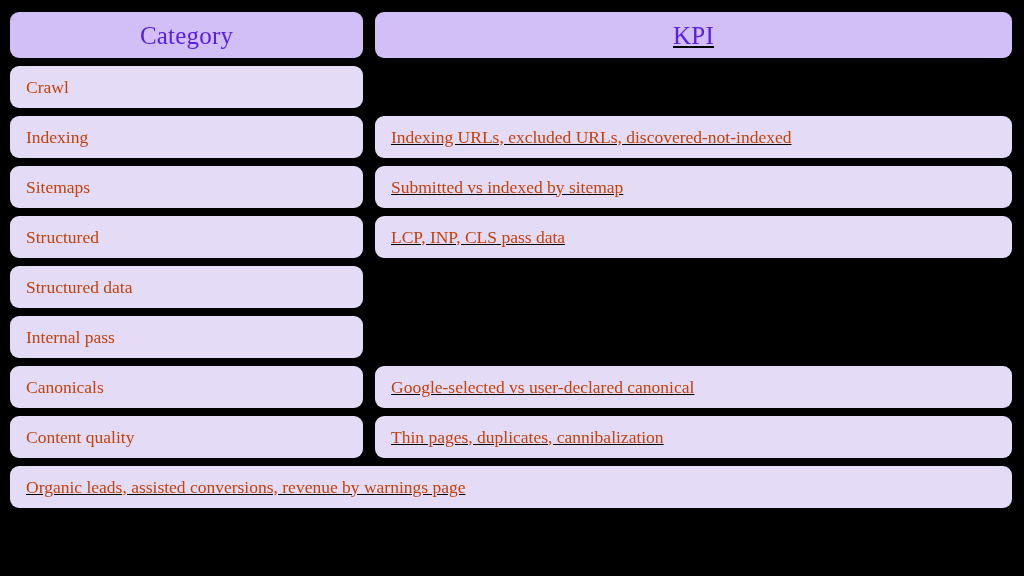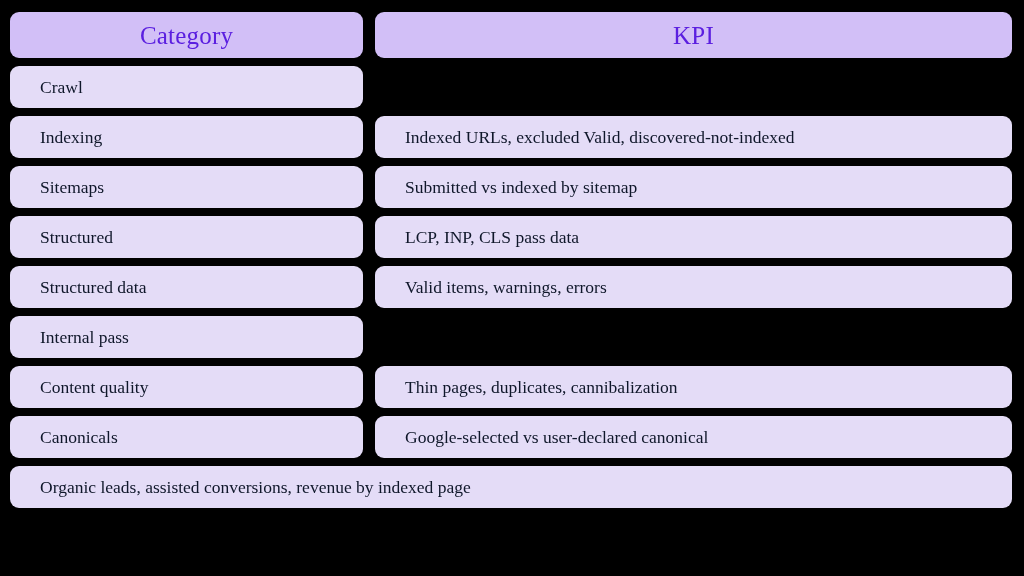--- a/index.html
+++ b/index.html
@@ -46,20 +46,21 @@
     overflow: hidden;
   }
 
   .col-category {
     flex: 0 0 353px;
     width: 353px;
   }
 
   .col-kpi {
     flex: 1 1 auto;
+    text-decoration: underline;
   }
 
   
   .header-row {
     height: 46px;
     flex: 0 0 46px;
   }
 
   .header-cell {
     background: #d2bff7;
@@ -75,24 +76,24 @@
     white-space: nowrap;
   }
 
   
   .body-cell {
     background: #e4dcf7;
     justify-content: flex-start;
   }
 
   .body-text {
-    color: #0f172a;
+    color: #c2410c;
     font-size: 17.5px;
     line-height: 1.2;
-    padding-left: 30px;
+    padding-left: 16px;
     padding-right: 14px;
     white-space: nowrap;
     overflow: hidden;
     text-overflow: ellipsis;
   }
 </style>
 </head>
 <body>
 
 <div class="table-wrap">
@@ -110,21 +111,21 @@
     <div class="cell body-cell col-category">
       <span class="body-text">Crawl</span>
     </div>
   </div>
 
   <div class="table-row">
     <div class="cell body-cell col-category">
       <span class="body-text">Indexing</span>
     </div>
     <div class="cell body-cell col-kpi">
-      <span class="body-text">Indexed URLs, excluded Valid, discovered-not-indexed</span>
+      <span class="body-text">Indexing URLs, excluded URLs, discovered-not-indexed</span>
     </div>
   </div>
 
   <div class="table-row">
     <div class="cell body-cell col-category">
       <span class="body-text">Sitemaps</span>
     </div>
     <div class="cell body-cell col-kpi">
       <span class="body-text">Submitted vs indexed by sitemap</span>
     </div>
@@ -136,49 +137,46 @@
     </div>
     <div class="cell body-cell col-kpi">
       <span class="body-text">LCP, INP, CLS pass data</span>
     </div>
   </div>
 
   <div class="table-row">
     <div class="cell body-cell col-category">
       <span class="body-text">Structured data</span>
     </div>
-    <div class="cell body-cell col-kpi">
-      <span class="body-text">Valid items, warnings, errors</span>
+  </div>
+
+  <div class="table-row">
+    <div class="cell body-cell col-category">
+      <span class="body-text">Internal pass</span>
     </div>
   </div>
 
   <div class="table-row">
     <div class="cell body-cell col-category">
-      <span class="body-text">Internal pass</span>
+      <span class="body-text">Canonicals</span>
+    </div>
+    <div class="cell body-cell col-kpi">
+      <span class="body-text">Google-selected vs user-declared canonical</span>
     </div>
   </div>
 
   <div class="table-row">
     <div class="cell body-cell col-category">
       <span class="body-text">Content quality</span>
     </div>
     <div class="cell body-cell col-kpi">
       <span class="body-text">Thin pages, duplicates, cannibalization</span>
     </div>
   </div>
 
-  <div class="table-row">
-    <div class="cell body-cell col-category">
-      <span class="body-text">Canonicals</span>
-    </div>
-    <div class="cell body-cell col-kpi">
-      <span class="body-text">Google-selected vs user-declared canonical</span>
-    </div>
-  </div>
-
 
   <div class="table-row">
     <div class="cell body-cell col-kpi">
-      <span class="body-text">Organic leads, assisted conversions, revenue by indexed page</span>
+      <span class="body-text">Organic leads, assisted conversions, revenue by warnings page</span>
     </div>
   </div>
 
 </div>
 
 </body></html>

